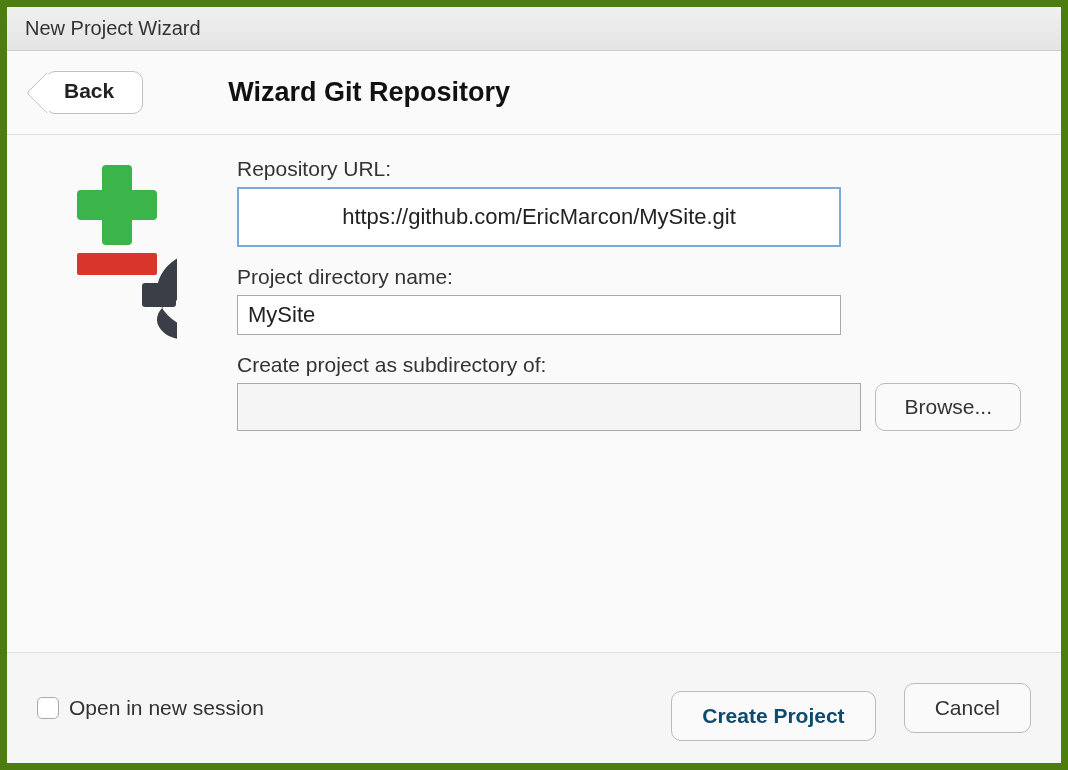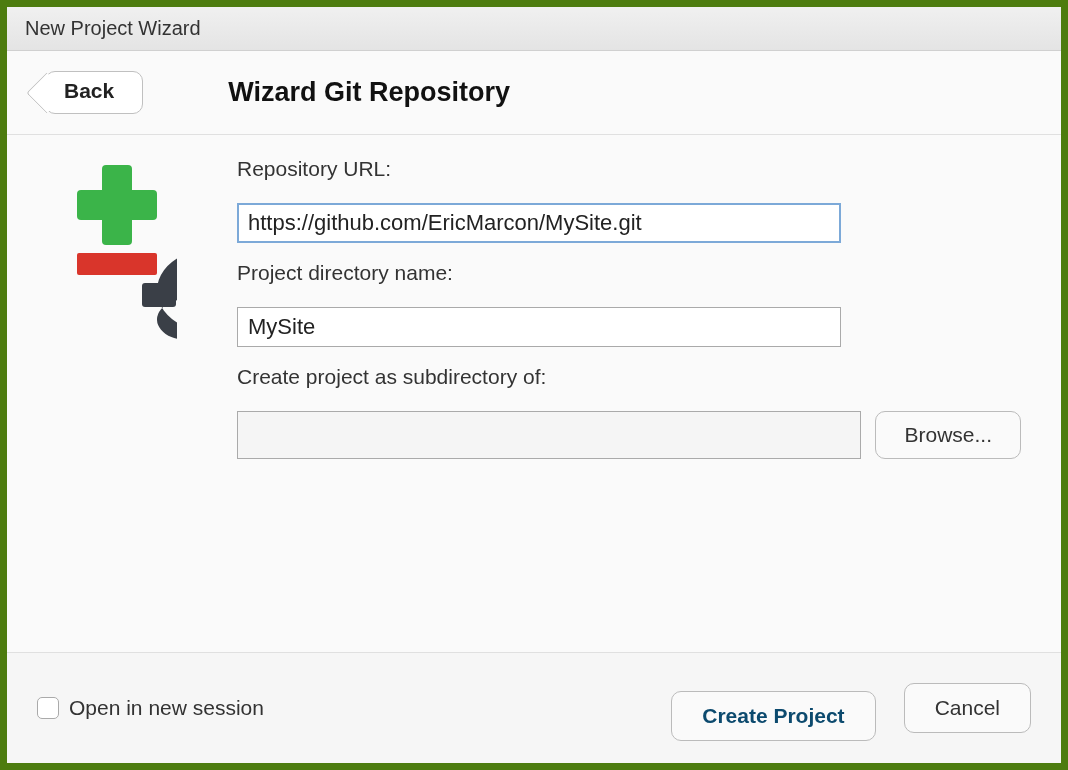--- a/index.html
+++ b/index.html
@@ -88,38 +88,39 @@
     .form-column {
       flex: 1;
       display: flex;
       flex-direction: column;
       gap: 18px;
       padding-right: 10px;
     }
     .form-group {
       display: flex;
       flex-direction: column;
-      gap: 22px;
+      gap: 6px;
     }
     .form-label {
       font-size: 21px;
       color: #333;
     }
     .text-input {
       width: 604px;
       padding: 6px 10px;
       font-size: 22px;
       border: 1px solid #aaa;
       background: #fff;
       color: #222;
       font-family: inherit;
     }
     .text-input.focused {
       border: 2px solid #7ca9d8;
-      padding: 5px 9px;
+      padding: 15px 9px;
+      text-align: center;
     }
     .subdir-row {
       display: flex;
       gap: 14px;
       align-items: stretch;
     }
     .subdir-input {
       flex: 1;
       width: auto;
       background: #f5f5f5;

